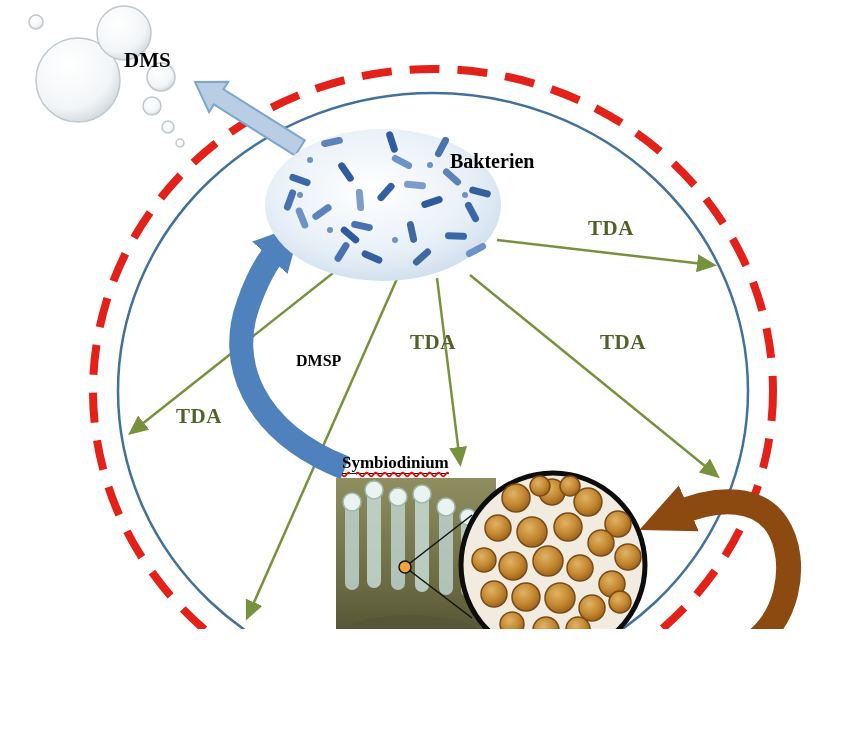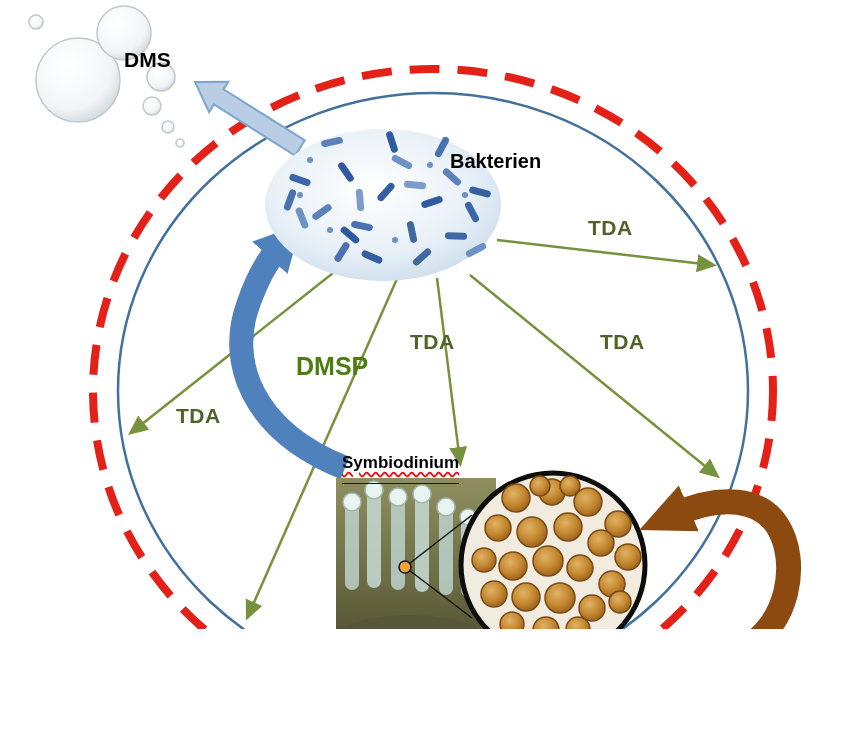--- a/index.html
+++ b/index.html
@@ -1,31 +1,31 @@
 <!DOCTYPE html>
 <html><head>
 <meta charset="utf-8">
 <style>
   html,body{margin:0;padding:0;background:#ffffff;}
   #stage{position:relative;width:846px;height:629px;background:#ffffff;overflow:hidden;
-         font-family:Liberation Sans, sans-serif;border-radius:16px;}
+         font-family:Liberation Serif, serif;border-radius:16px;}
   #diagram-svg{position:absolute;left:0;top:0;}
   .lbl{position:absolute;font-weight:bold;color:#000;white-space:nowrap;}
   .lbl-dms{left:124px;top:48px;font-size:21px;}
   .lbl-bakterien{left:450px;top:150px;font-size:20px;}
   .lbl-tda{font-size:21px;color:#4f6228;letter-spacing:.5px;}
   .lbl-tda0{left:588px;top:216px;}
   .lbl-tda1{left:176px;top:404px;}
   .lbl-tda2{left:410px;top:330px;}
   .lbl-tda3{left:600px;top:330px;}
-  .lbl-dmsp{left:296px;top:352px;font-size:25px;color:#4d7c0f;}
+  .lbl-dmsp{left:296px;top:352px;font-size:16px;color:#000000;}
   .lbl-symbio{left:342px;top:453px;font-size:17px;
               border-bottom:1.5px solid #1a1a1a;
               text-decoration:underline wavy #ff0000;
-              text-underline-offset:3px;padding-bottom:10px;}
+              text-underline-offset:3px;padding-bottom:0;}
   .lbl-sulfate{left:700px;top:668px;font-size:31px;}
   .lbl-sulfate sub{font-size:20px;}
   .lbl-sulfate sup{font-size:20px;}
 </style>
 </head>
 <body>
 
 <div id="stage">
 
 <svg id="diagram-svg" width="846" height="755" viewBox="0 0 846 755">

